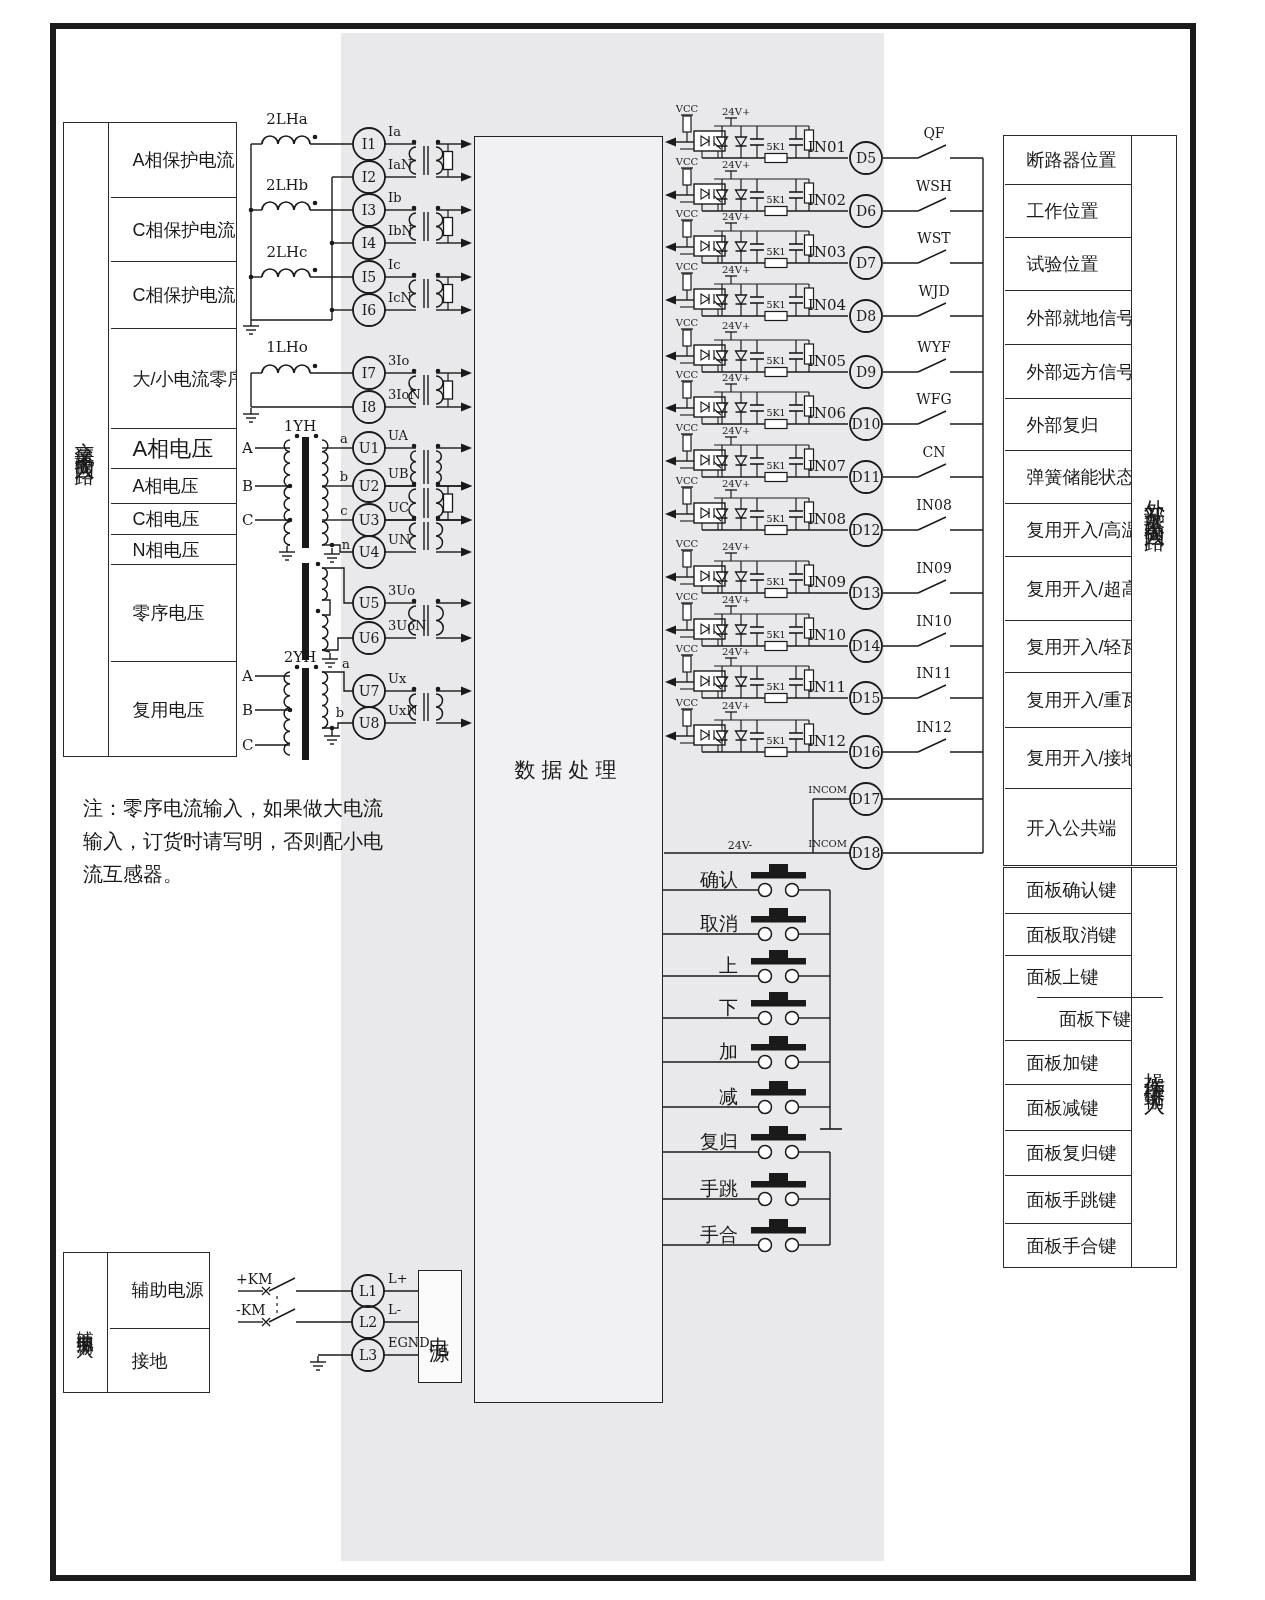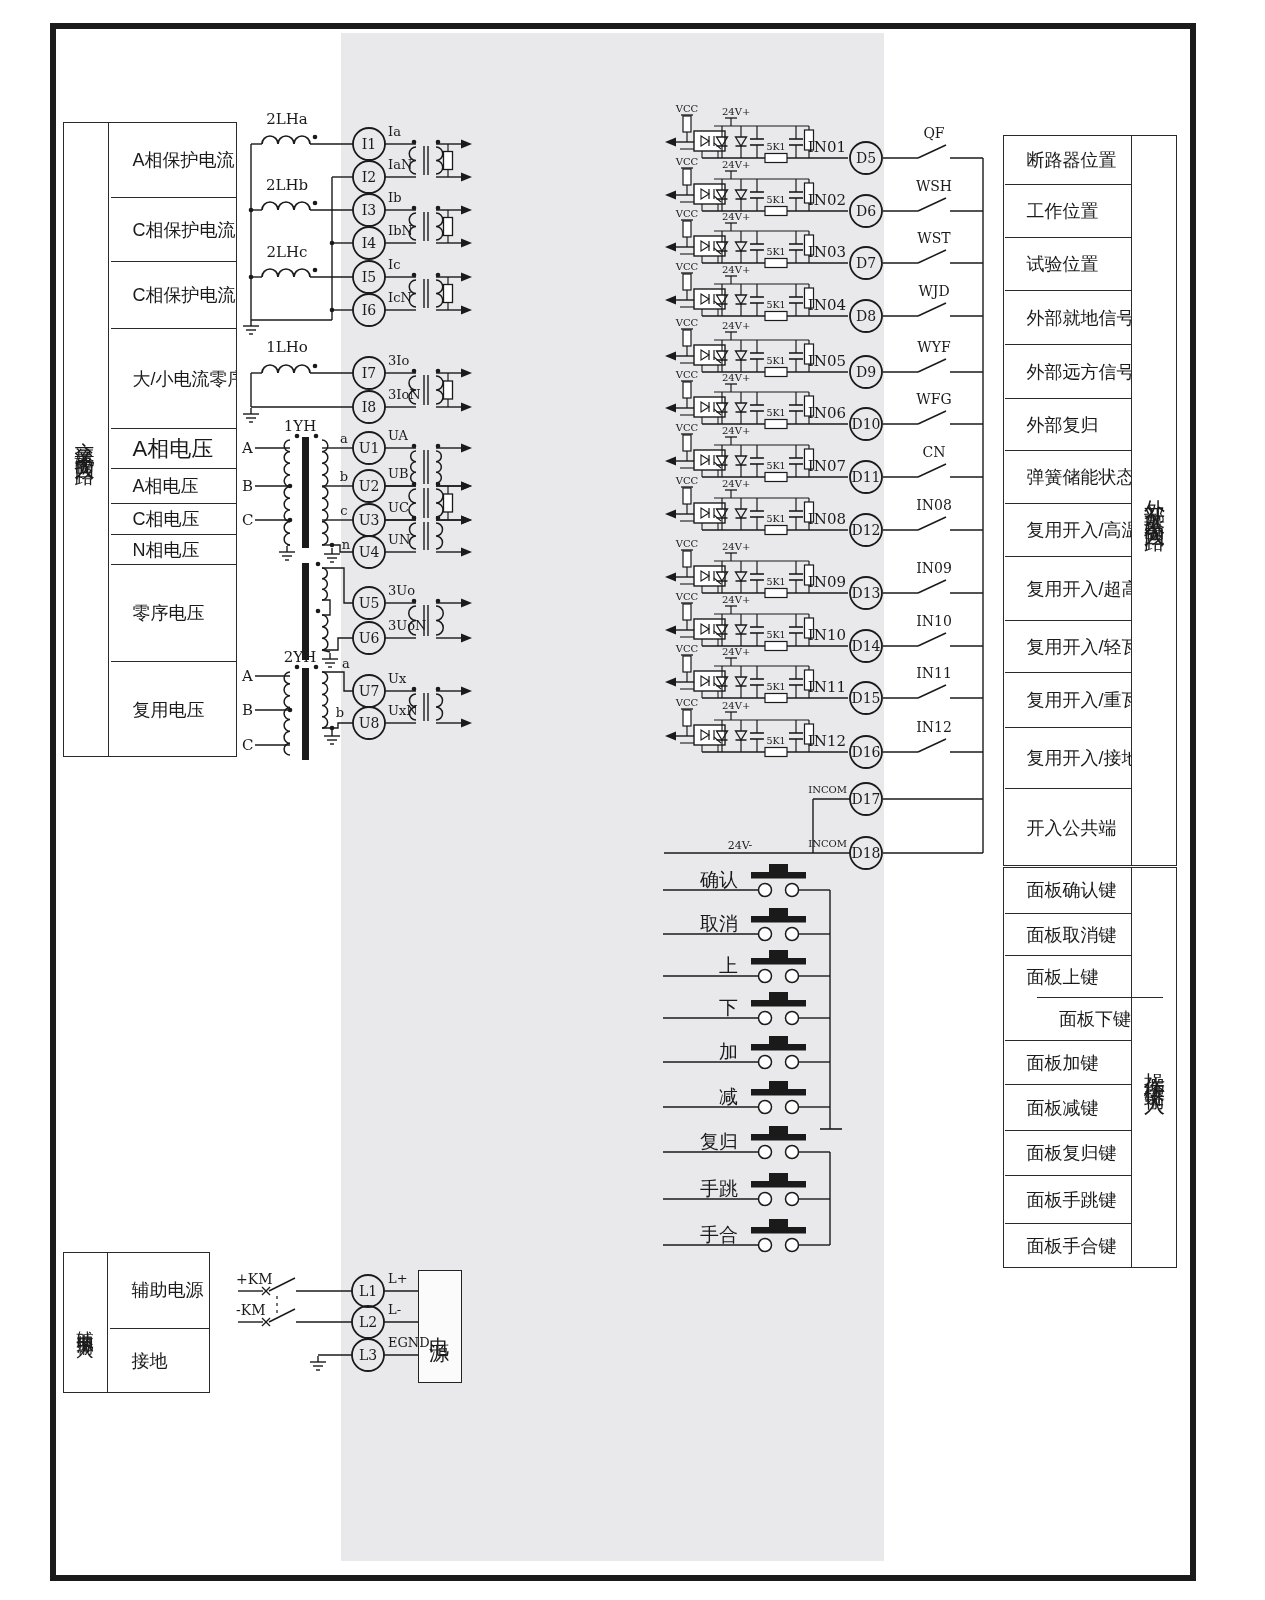--- a/index.html
+++ b/index.html
@@ -20,25 +20,31 @@
   #note{position:absolute;left:83px;top:792px;width:370px;font-size:20px;line-height:33px;white-space:pre-line;}
   #schem{position:absolute;left:0;top:0;pointer-events:none;}
 </style>
 </head>
 <body>
 
 <div id="page">
   <div id="band"></div>
   <div id="frame"></div>
 
+  <div id="procbox">
+    <div id="proclabel">数据处理</div>
+  </div>
 
   <div id="powerbox">
     <div id="powerlabel">电源</div>
   </div>
 
+  <div id="note">注：零序电流输入，如果做大电流
+输入，订货时请写明，否则配小电
+流互感器。</div>
 
   <div id="tables">
       <div style="position:absolute;left:63px;top:122px;width:174px;height:635px;border:1.6px solid #2a2a2a;background:#fff;box-sizing:border-box;"></div>
       <div style="position:absolute;left:63px;top:122px;width:46px;height:635px;box-sizing:border-box;border-right:1.4px solid #2a2a2a;display:flex;align-items:center;justify-content:center;">
         <div class="vtext" style="font-size:20px;">交流量输入回路</div>
       </div>
       <div class="row first" style="left:110.5px;top:122px;width:125px;height:75px;font-size:18px;">A相保护电流</div>
       <div class="row" style="left:110.5px;top:197px;width:125px;height:64px;font-size:18px;">C相保护电流</div>
       <div class="row" style="left:110.5px;top:261px;width:125px;height:67px;font-size:18px;">C相保护电流</div>
       <div class="row" style="left:110.5px;top:328px;width:125px;height:100px;font-size:18px;">大/小电流零序</div>

